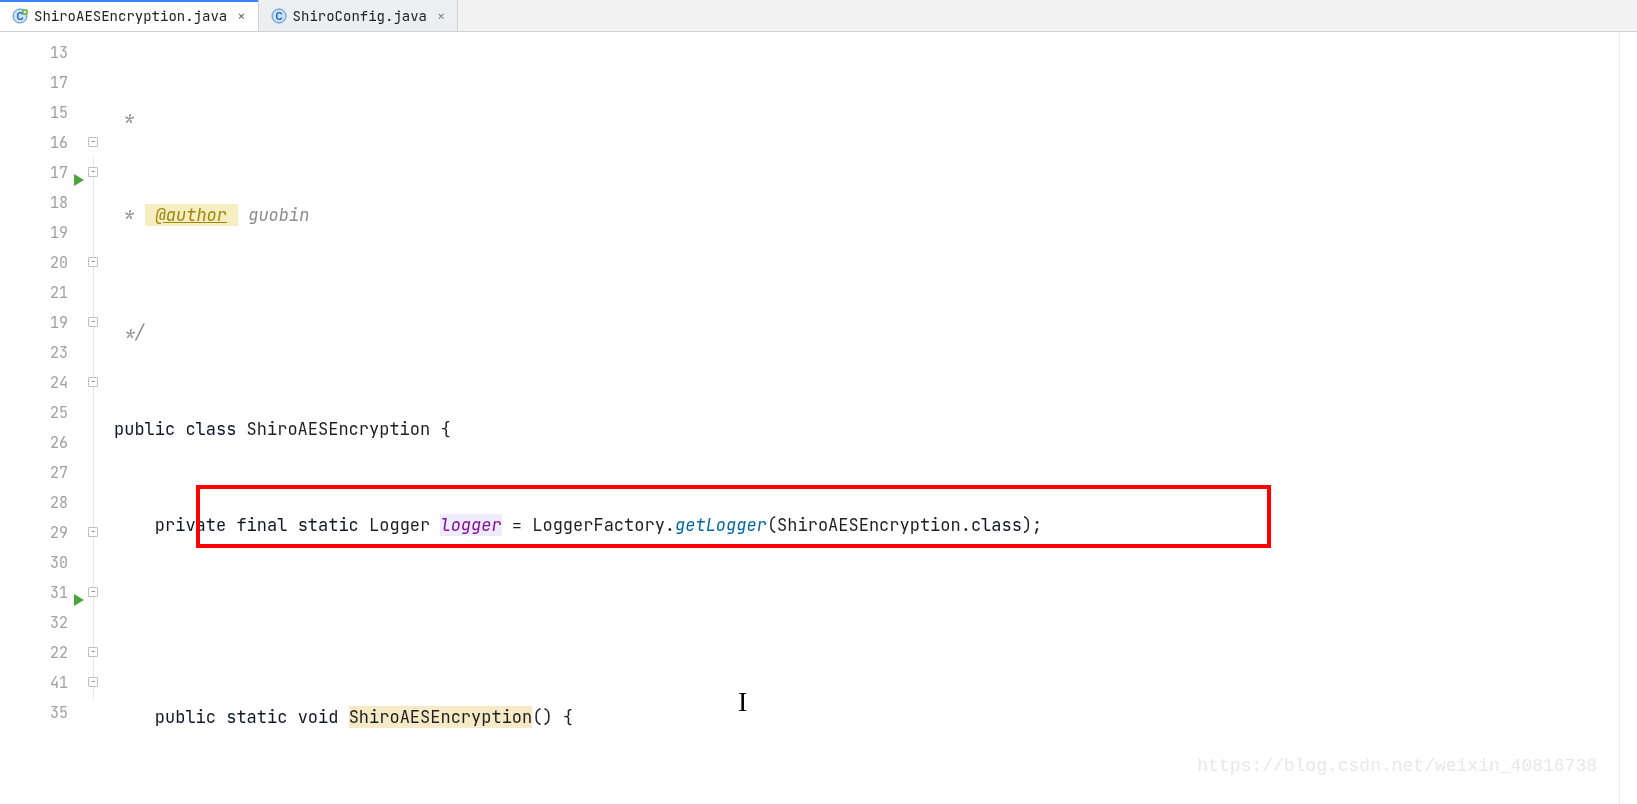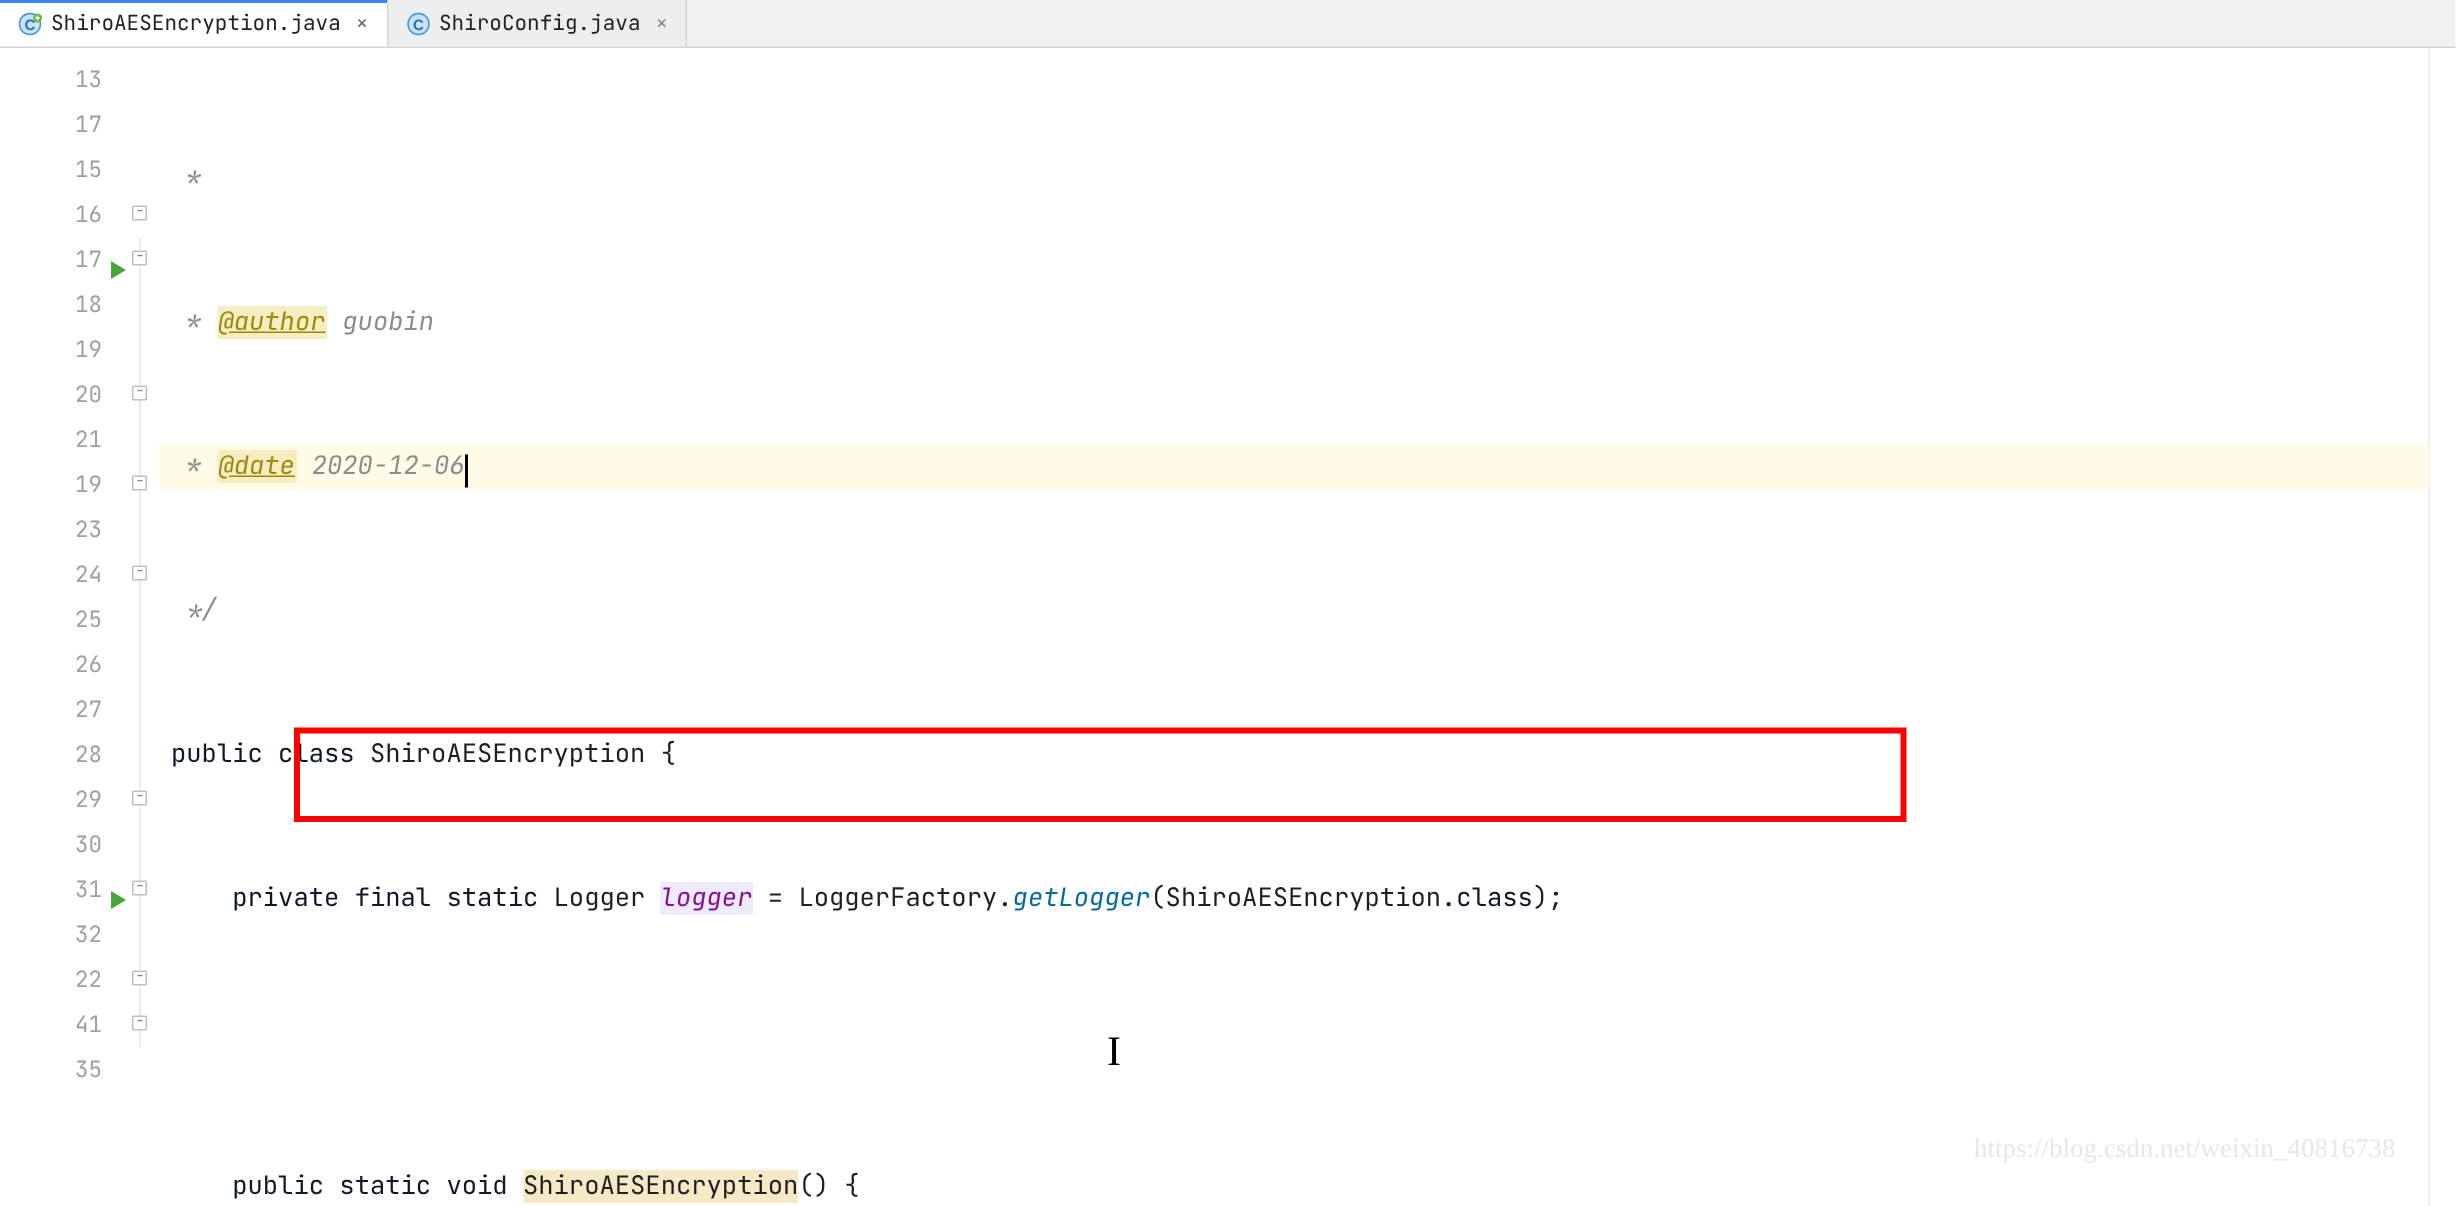--- a/index.html
+++ b/index.html
@@ -129,21 +129,21 @@
     line-height: 30px;
     padding-left: 8px;
     position: relative;
   }
   .hl-current { background: #fffbe6; }
   .kw { color: #0f172a; }
   .field-italic { color: #871094; font-style: italic; }
   .call-italic { color: #0369a1; font-style: italic; }
   .comment { color: #8c8c8c; font-style: italic; }
   .tag { color: #9e880d; font-style: italic; text-decoration: underline; }
-  .tag-bg { background: #f6edc0; padding: 0 1px; }
+  .tag-bg { background: #f6edc0; padding: 0 11px; }
   .hl-usage { background: #edebfc; }
   .hl-method { background: #f5e9c6; }
   .caret {
     display: inline-block;
     width: 2px;
     height: 22px;
     background: #000;
     vertical-align: text-bottom;
     margin-bottom: -3px;
   }
@@ -156,21 +156,21 @@
     width: 18px;
     border-left: 1px solid #ececec;
     background: #ffffff;
   }
   .watermark {
     position: absolute;
     right: 40px;
     bottom: 28px;
     color: #e7e7e7;
     font-size: 18px;
-    font-family: Liberation Serif, serif;
+    font-family: Liberation Mono, monospace;
     pointer-events: none;
   }
   .text-cursor {
     position: absolute;
     font-size: 28px;
     color: #000;
     pointer-events: none;
     font-family: serif;
   }
 </style>
@@ -305,21 +305,20 @@
       </div>
       <div class="fold-cell"></div>
     </div>
 
   <div class="code" id="code">
 
     <div class="code-line"><span class="comment"> *</span></div>
 
     <div class="code-line"><span class="comment"><span> * </span><span class="tag tag-bg">@author</span><span> guobin</span></span></div>
 
-    <div class="code-line hl-current"><span class="comment"><span> * </span><span class="tag tag-bg">@date</span><span> 2020-12-06</span></span><span class="caret"></span></div>
 
     <div class="code-line"><span class="comment"> */</span></div>
 
     <div class="code-line"><span class="kw">public</span><span> </span><span class="kw">class</span><span> </span><span>ShiroAESEncryption</span><span> {</span></div>
 
     <div class="code-line"><span>    </span><span class="kw">private</span><span> </span><span class="kw">final</span><span> </span><span class="kw">static</span><span> </span><span>Logger </span><span class="field-italic hl-usage">logger</span><span> = </span><span>LoggerFactory</span><span>.</span><span class="call-italic">getLogger</span><span>(</span><span>ShiroAESEncryption</span><span>.</span><span class="kw">class</span><span>);</span></div>
 
     <div class="code-line"></div>
 
     <div class="code-line"><span>    </span><span class="kw">public</span><span> </span><span class="kw">static</span><span> </span><span class="kw">void</span><span> </span><span class="hl-method">ShiroAESEncryption</span><span>() {</span></div>

